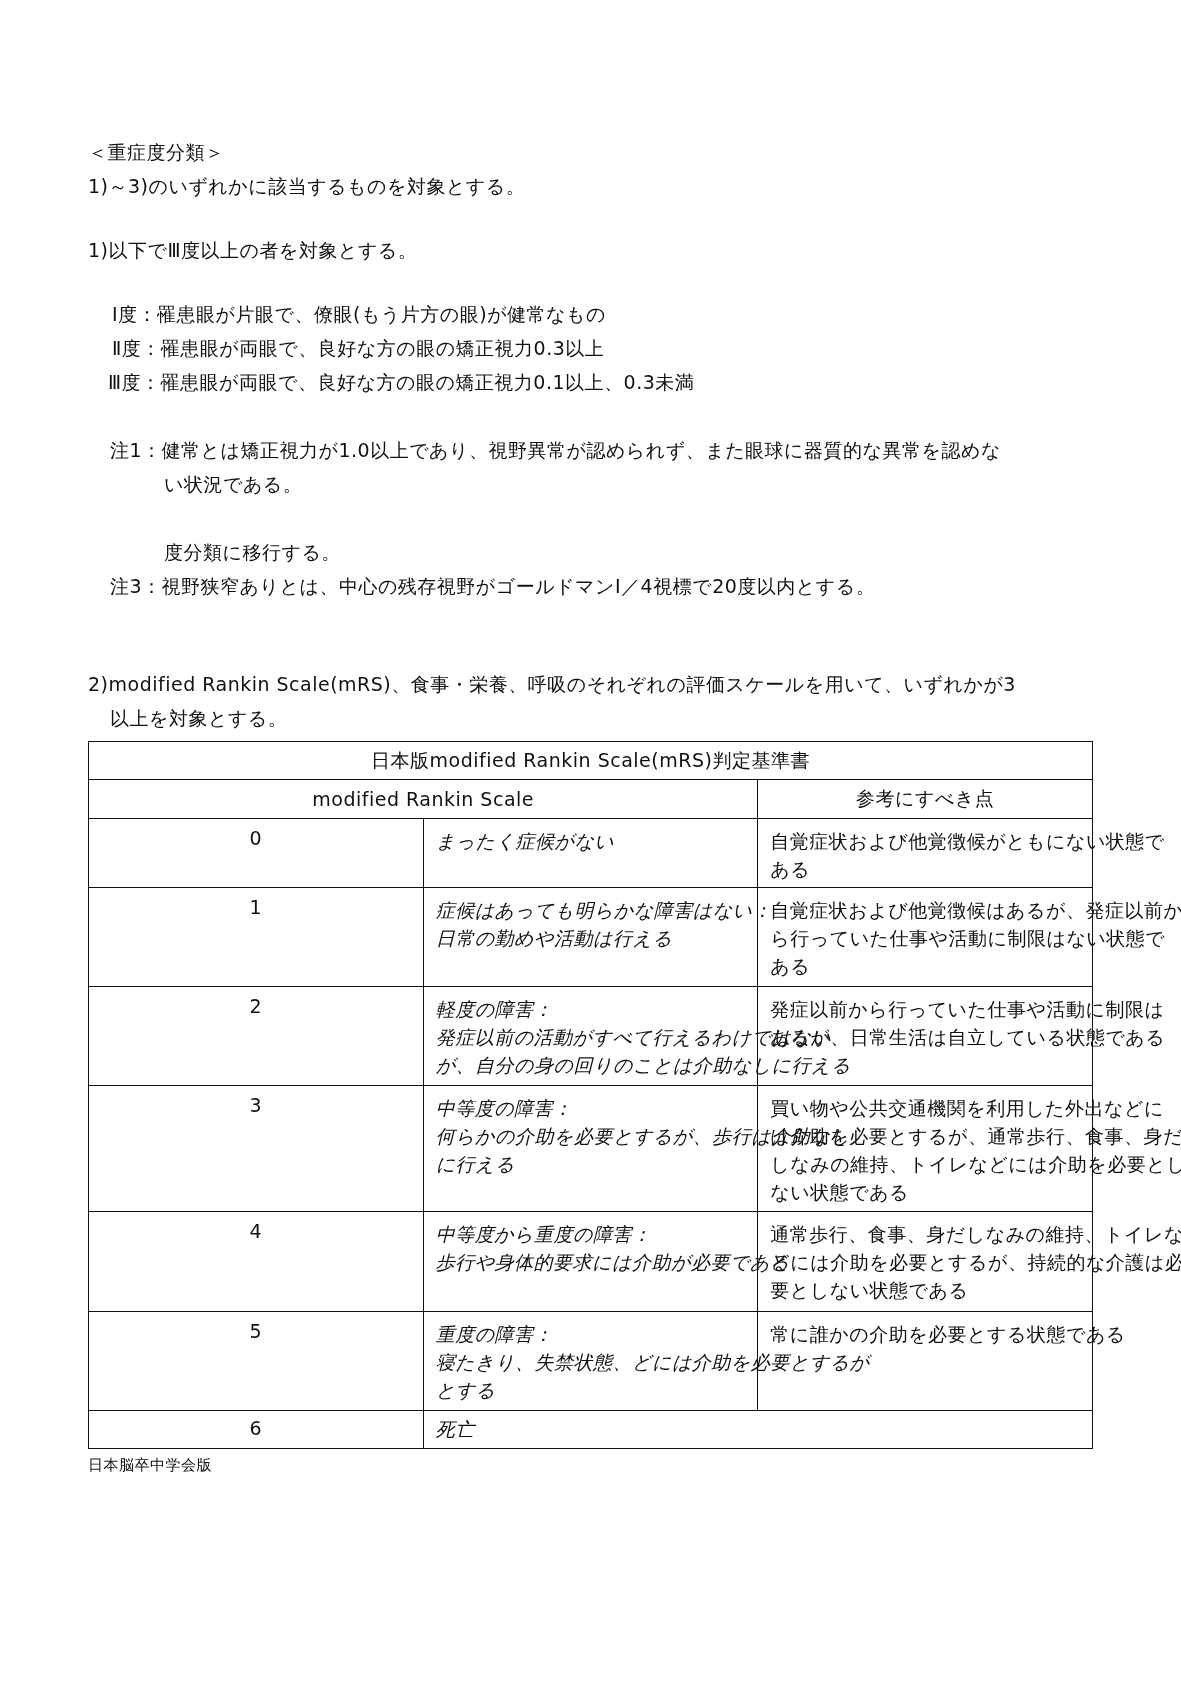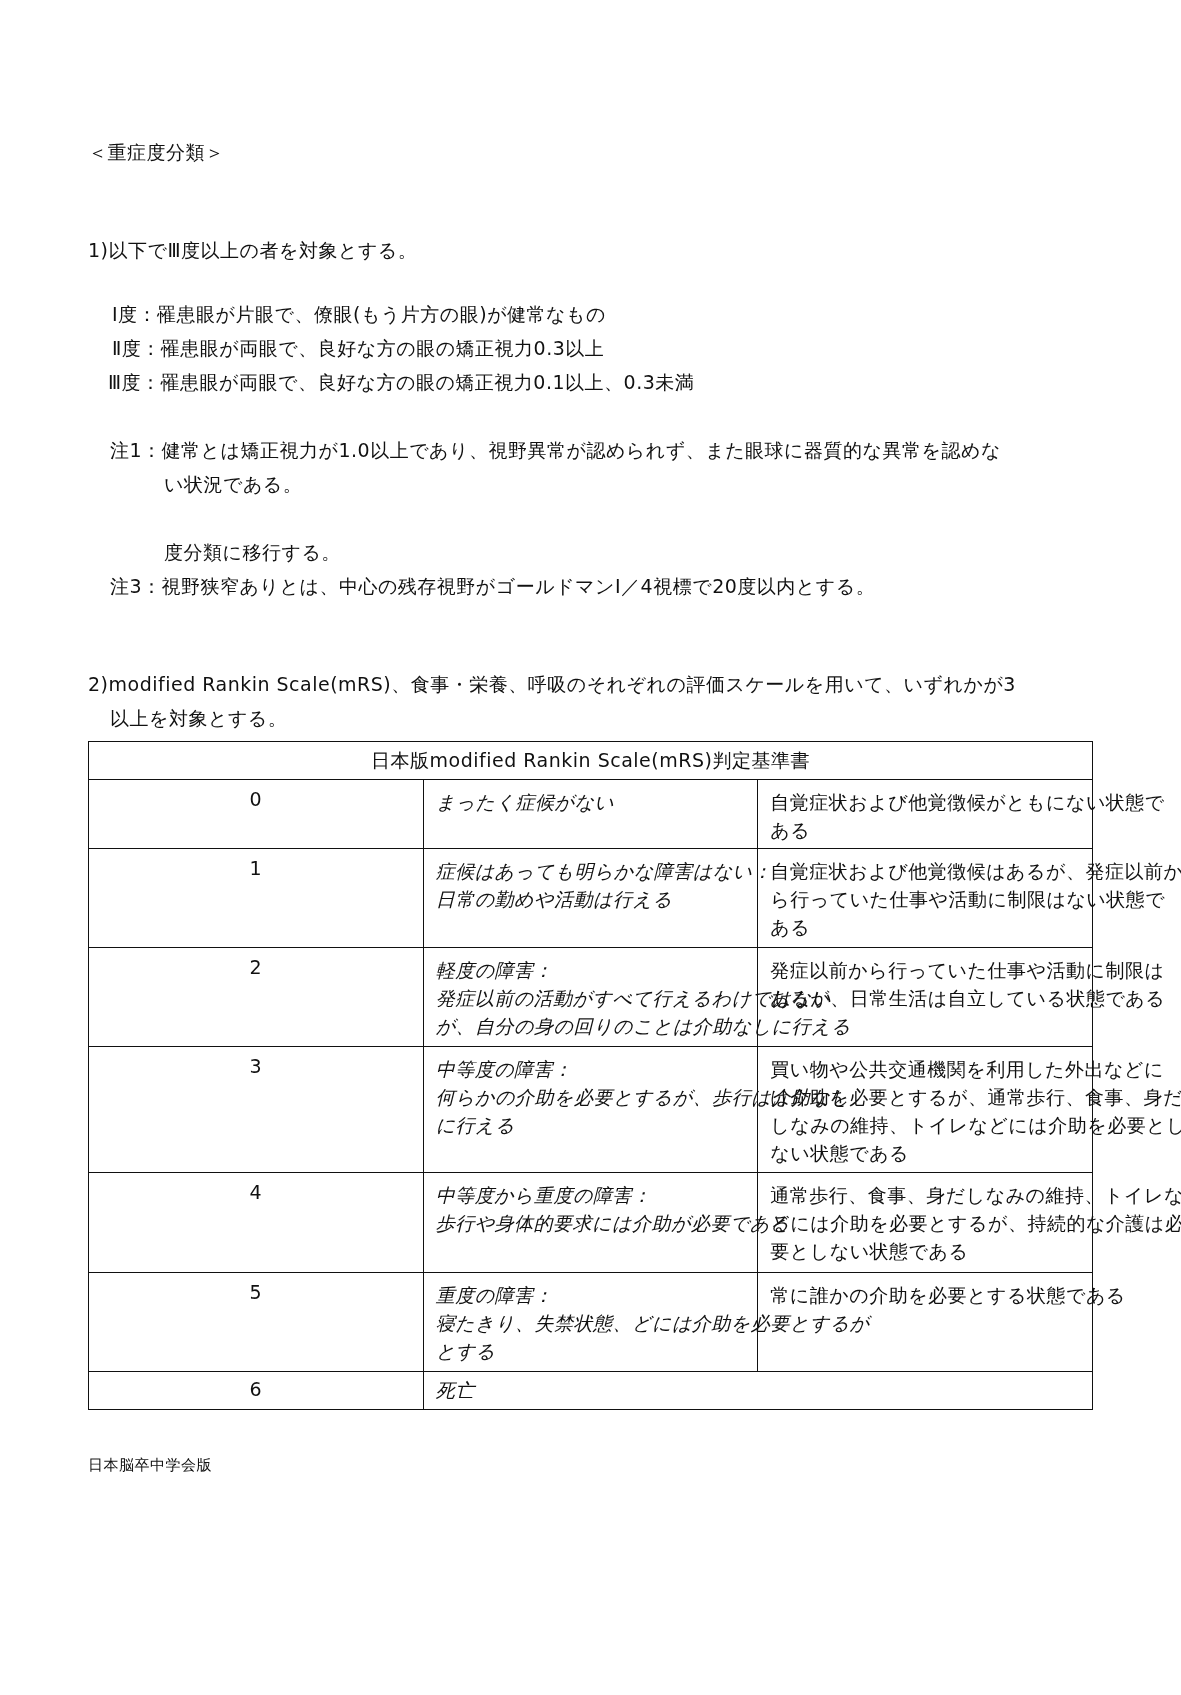--- a/index.html
+++ b/index.html
@@ -86,20 +86,21 @@
     line-height: 24px;
     letter-spacing: 0.5px;
   }
 </style>
 </head>
 <body>
 
 <div class="page">
 
   <div class="line" style="top:140px;">＜重症度分類＞</div>
+  <div class="line" style="top:174px;">1)～3)のいずれかに該当するものを対象とする。</div>
 
   <div class="line" style="top:238px;">1)以下でⅢ度以上の者を対象とする。</div>
 
   <div class="line" style="top:302px; left:112px;">
     <span class="grade-label">Ⅰ度：</span><span>罹患眼が片眼で、僚眼(もう片方の眼)が健常なもの</span>
   </div>
   <div class="line" style="top:336px; left:112px;">
     <span class="grade-label">Ⅱ度：</span><span>罹患眼が両眼で、良好な方の眼の矯正視力0.3以上</span>
   </div>
   <div class="line" style="top:370px; left:108px;">
@@ -118,20 +119,24 @@
   </div>
 
   <div class="line" style="top:672px;">2)modified Rankin Scale(mRS)、食事・栄養、呼吸のそれぞれの評価スケールを用いて、いずれかが3</div>
   <div class="line" style="top:706px; left:110px;">以上を対象とする。</div>
 
   <table class="mrs-table">
     <tbody>
         <tr>
       <td class="title-cell" colspan="3">日本版modified Rankin Scale(mRS)判定基準書</td>
     </tr>
+    <tr>
+      <td class="colhead" colspan="2">modified Rankin Scale</td>
+      <td class="colhead">参考にすべき点</td>
+    </tr>
 
     <tr style="height:69px;">
       <td class="num">0</td>
       <td class="desc">
         <span class="cell-line">まったく症候がない</span>
       </td>
       <td class="ref">
         <span class="cell-line">自覚症状および他覚徴候がともにない状態で</span>
         <span class="cell-line">ある</span>
       </td>

